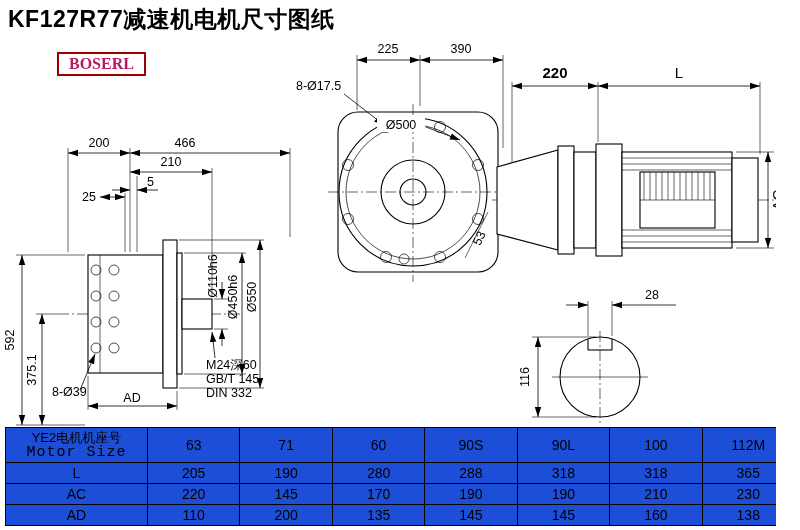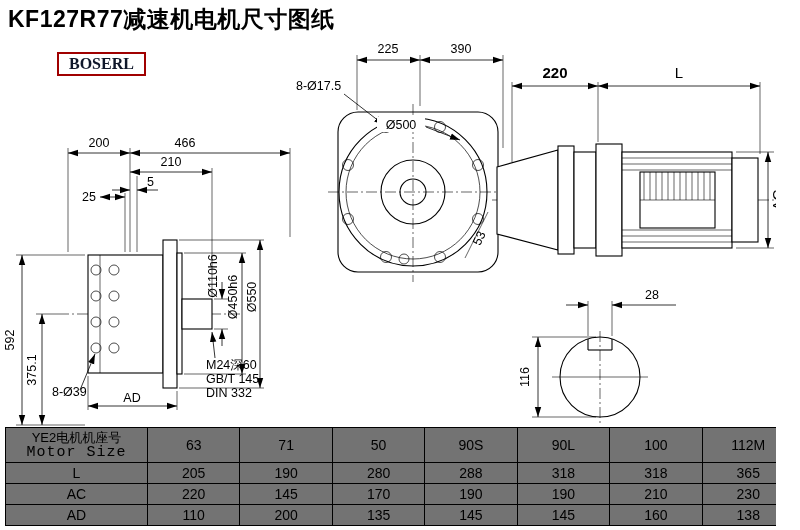--- a/index.html
+++ b/index.html
@@ -1,33 +1,33 @@
 <!DOCTYPE html>
 <html><head>
 <meta charset="utf-8">
 <style>
   html,body{margin:0;padding:0;background:#fff;}
   #stage{position:relative;width:776px;height:530px;background:#fff;overflow:hidden;
          font-family:"Liberation Sans",sans-serif;color:#000;}
   #title{position:absolute;left:8px;top:4px;font-size:23px;font-weight:bold;letter-spacing:0.5px;}
-  #logo{position:absolute;left:57px;top:52px;border:2px solid #a00000;color:#0f172a;
+  #logo{position:absolute;left:57px;top:52px;border:2px solid #a00000;color:#be185d;
         font-family:"Liberation Serif",serif;font-weight:bold;font-size:16px;
         padding:1px 10px;background:#fff;}
   svg{position:absolute;left:0;top:0;}
   .ln{fill:none;stroke:#000;stroke-width:1.1;}
   .fw{fill:#fff;stroke:#000;stroke-width:1.1;}
   .thin{stroke-width:0.7;}
   .cl{fill:none;stroke:#000;stroke-width:0.6;stroke-dasharray:11 3 2 3;}
   .ext{stroke:#000;stroke-width:0.6;fill:none;}
   .dl{stroke:#000;stroke-width:0.8;fill:none;}
   svg text{font:12.5px "Liberation Sans",sans-serif;fill:#000;}
   svg text.big{font:bold 15px "Liberation Sans",sans-serif;}
   svg text.med{font:15px "Liberation Sans",sans-serif;}
   #dims-table{position:absolute;left:5px;top:427px;width:790px;border-collapse:collapse;
-              table-layout:fixed;background:#737373;}
+              table-layout:fixed;background:#1d4ed8;}
   #dims-table td{border:1px solid #000;text-align:center;vertical-align:middle;
                  font-size:14px;padding:0;height:20px;}
   #dims-table td.hdr{height:34px;}
   #dims-table col.c0{width:142px;}
   .hdr-cn{font-size:13px;line-height:15px;}
   .hdr-en{font-family:"Liberation Mono",monospace;font-size:15px;line-height:15px;letter-spacing:1px;}
 </style>
 </head>
 <body>
 
@@ -238,21 +238,21 @@
         <col>
     </colgroup>
     <tbody>
       <tr>
         <td class="hdr">
           <div class="hdr-cn">YE2电机机座号</div>
           <div class="hdr-en">Motor Size</div>
         </td>
         <td class="hdr">63</td>
         <td class="hdr">71</td>
-        <td class="hdr">50</td>
+        <td class="hdr">60</td>
         <td class="hdr">90S</td>
         <td class="hdr">90L</td>
         <td class="hdr">100</td>
         <td class="hdr">112M</td>
       </tr>
       <tr>
         <td>L</td>
         <td>205</td>
         <td>190</td>
         <td>280</td>

